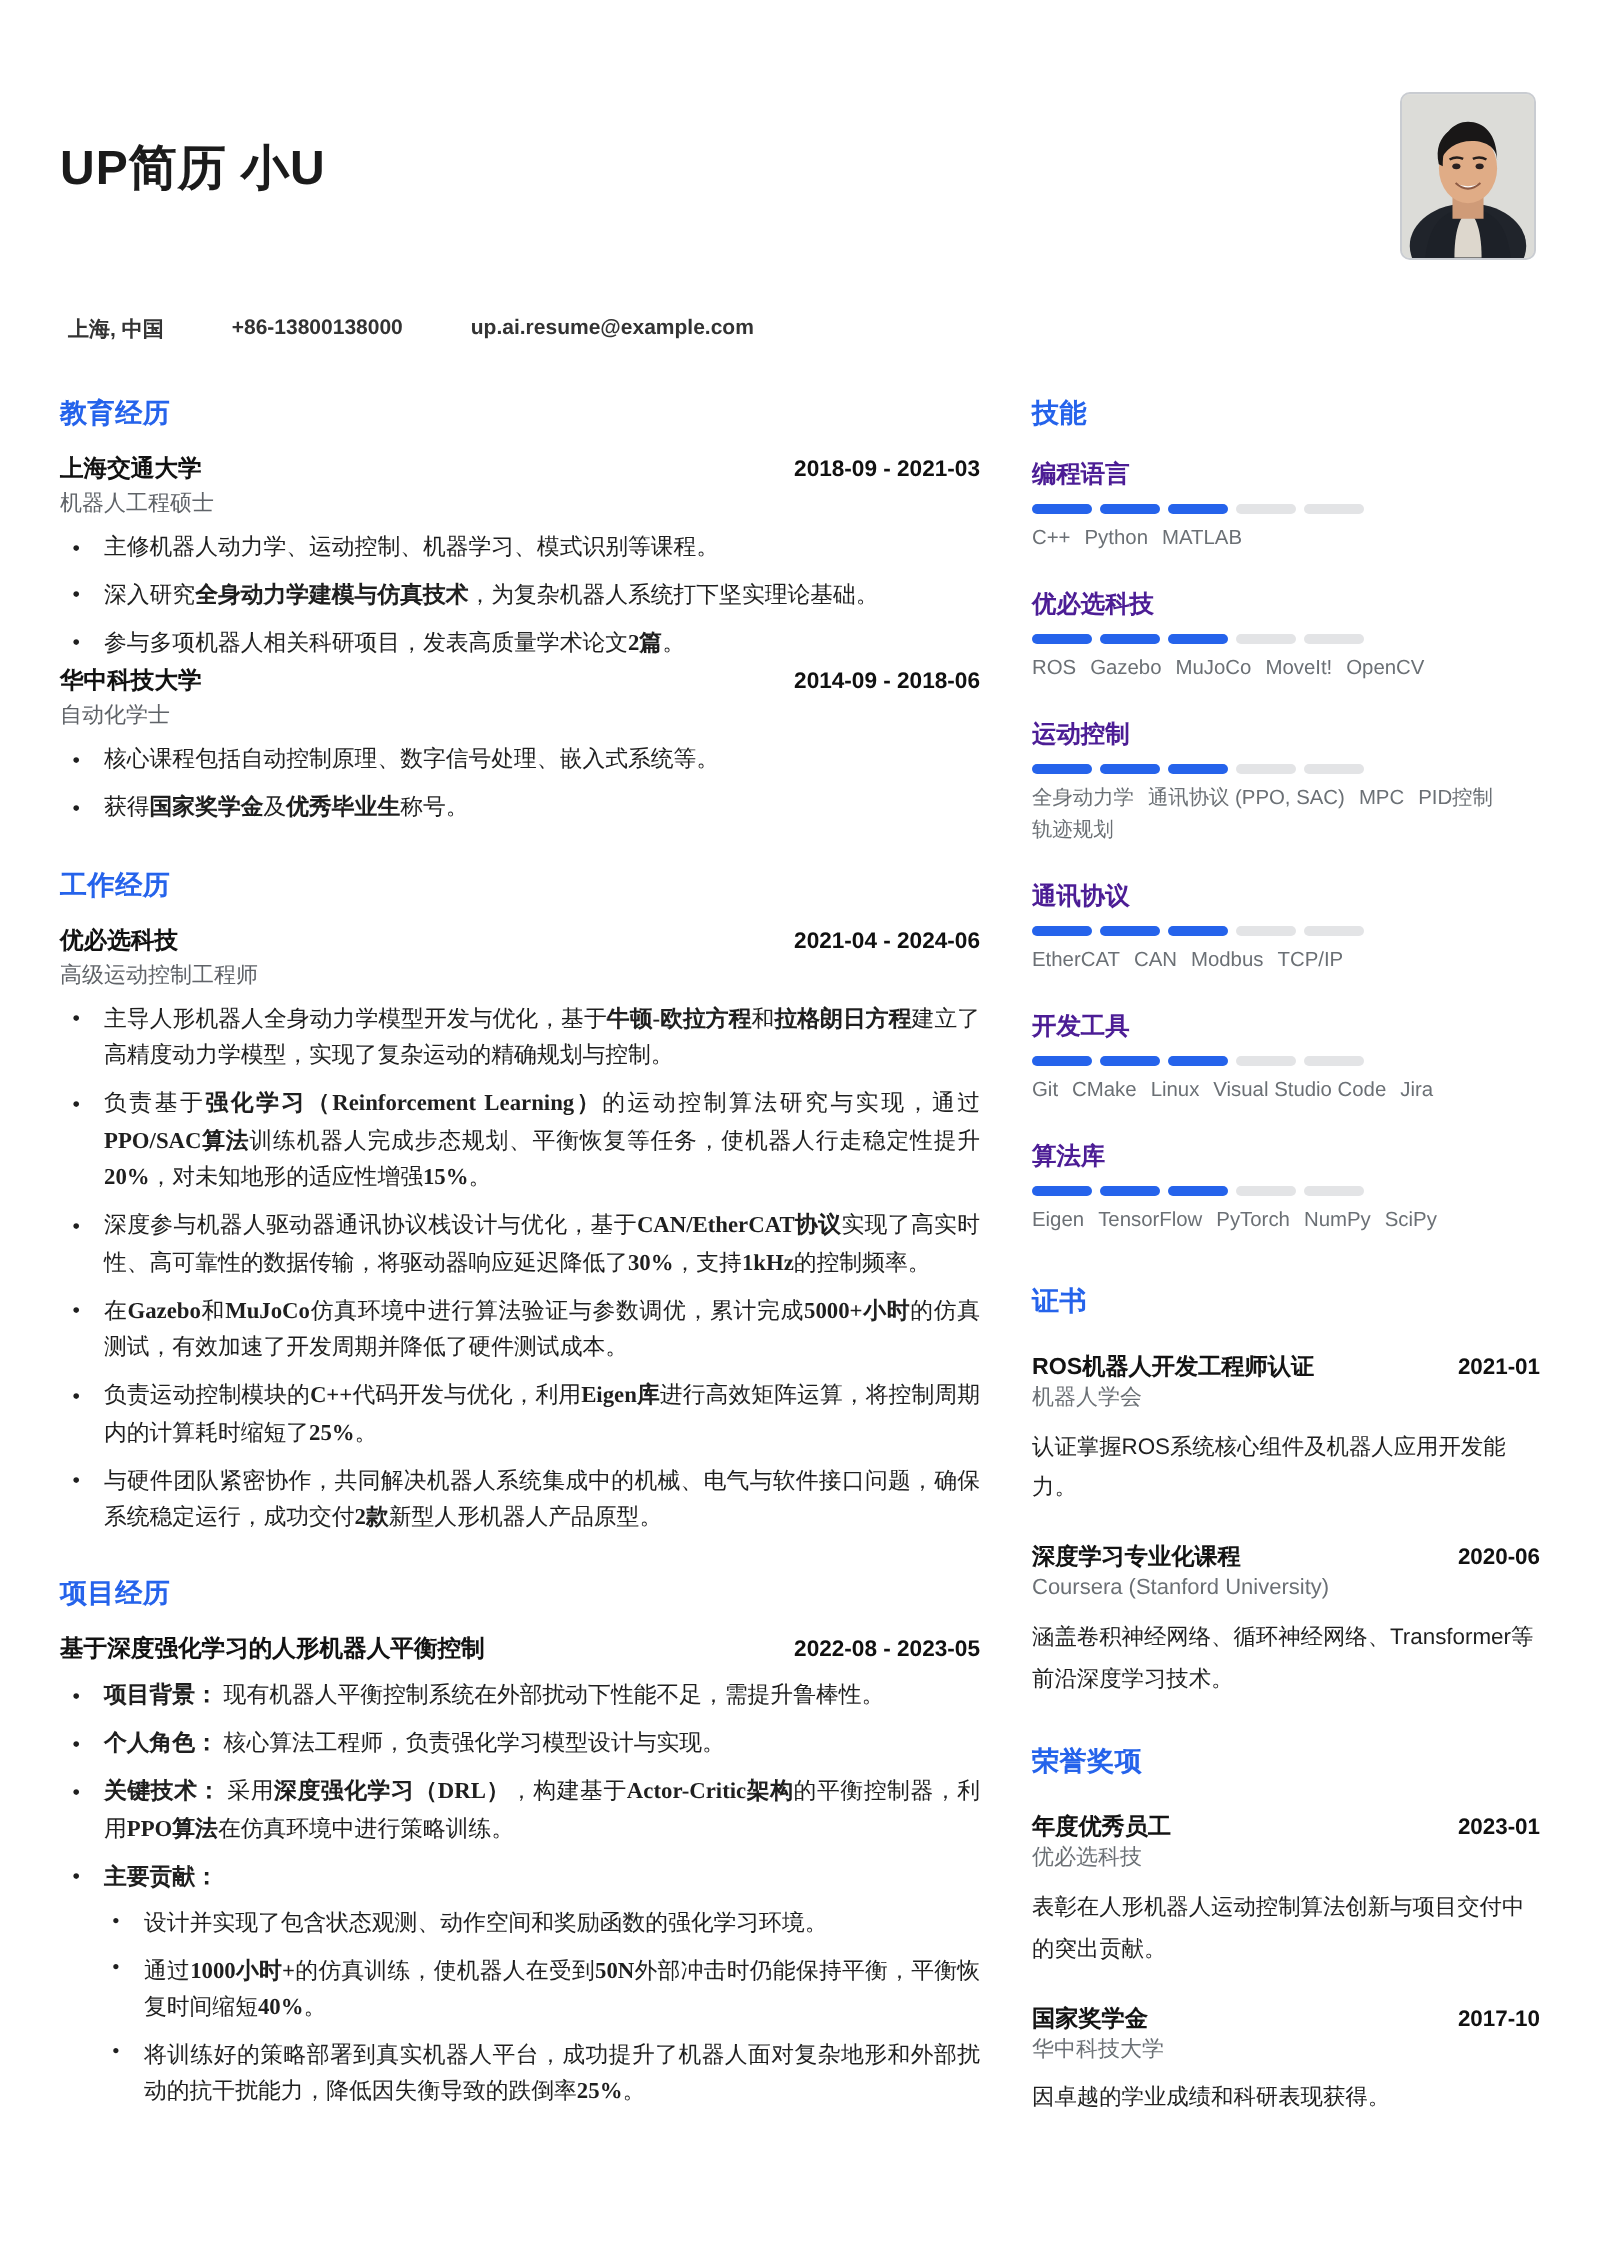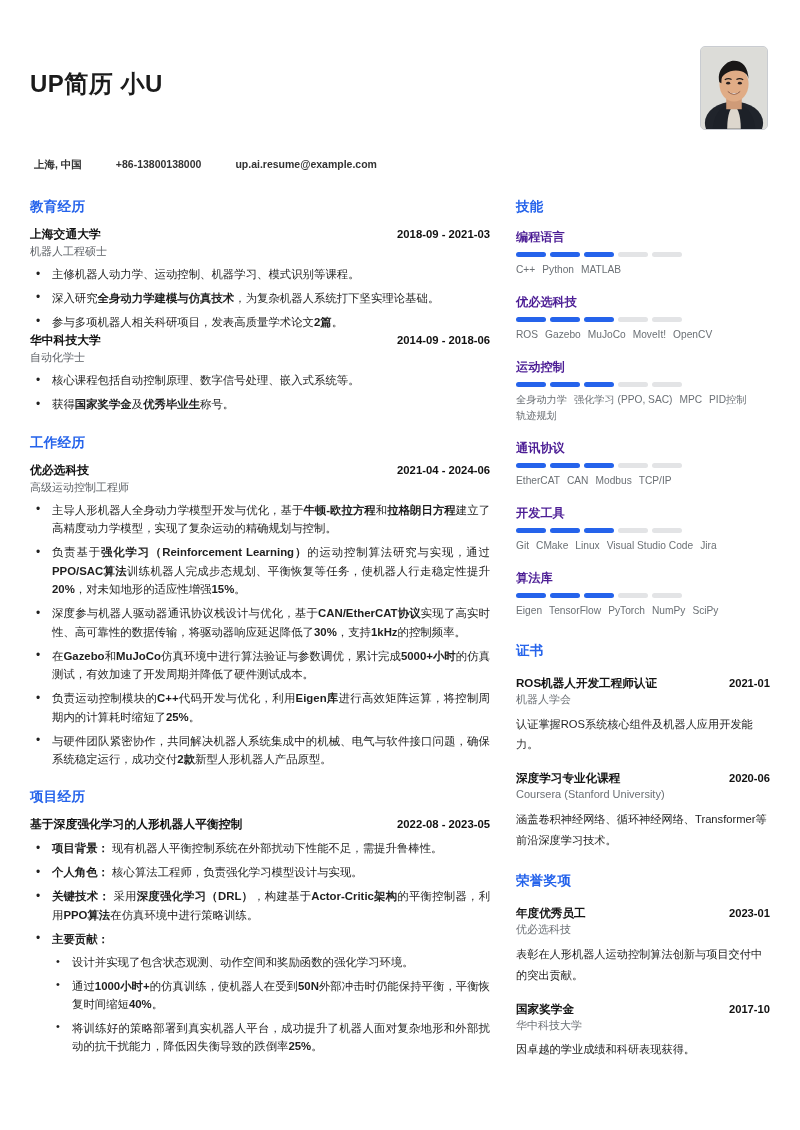--- a/index.html
+++ b/index.html
@@ -45,21 +45,21 @@
   .org { font-size: 11.8px; font-weight: 700; color: #121212; }
   .date { font-size: 11.3px; font-weight: 700; color: #111; white-space: nowrap; }
   .sub { font-size: 11px; color: #5f6368; }
   .sub-right { font-size: 11px; color: #5f6368; white-space: nowrap; }
   .row-sub { display: flex; justify-content: flex-start; align-items: baseline; margin-top: 1px; }
 
   
   ul.bul { list-style: none; margin: 6px 0 0 0; padding: 0; }
   ul.bul > li {
     position: relative; padding-left: 22px; margin-bottom: 5.5px;
-    font-size: 11.4px; line-height: 1.62; color: #1f1f1f; text-align: justify;
+    font-size: 11.4px; line-height: 1.62; color: #1f1f1f; text-align: justify; font-family: Liberation Serif, serif;
   }
   ul.bul > li:last-child { margin-bottom: 0; }
   ul.bul > li::before {
     content: "•"; position: absolute; left: 6px; top: -0.5px; font-size: 12px; color: #1f1f1f;
   }
   ul.bul ul.bul2 { list-style: none; margin: 5px 0 12px 0; padding: 0; }
   ul.bul ul.bul2 > li {
     position: relative; padding-left: 20px; margin-bottom: 5px;
     font-size: 11.4px; line-height: 1.62; color: #1f1f1f; text-align: justify;
   }
@@ -235,21 +235,21 @@
             </div>
             <div class="skill">
               <div class="skill-name">运动控制</div>
               <div class="bars">
                 <div class="bar on"></div>
                 <div class="bar on"></div>
                 <div class="bar on"></div>
                 <div class="bar"></div>
                 <div class="bar"></div>
               </div>
-              <div class="skill-items"><span>全身动力学</span><span>强化学习 (PPO, SAC)</span><span>MPC</span><span>PID控制</span><span>轨迹规划</span></div>
+              <div class="skill-items"><span>全身动力学</span><span>通讯协议 (PPO, SAC)</span><span>MPC</span><span>PID控制</span><span>轨迹规划</span></div>
             </div>
             <div class="skill">
               <div class="skill-name">通讯协议</div>
               <div class="bars">
                 <div class="bar on"></div>
                 <div class="bar on"></div>
                 <div class="bar on"></div>
                 <div class="bar"></div>
                 <div class="bar"></div>
               </div>

